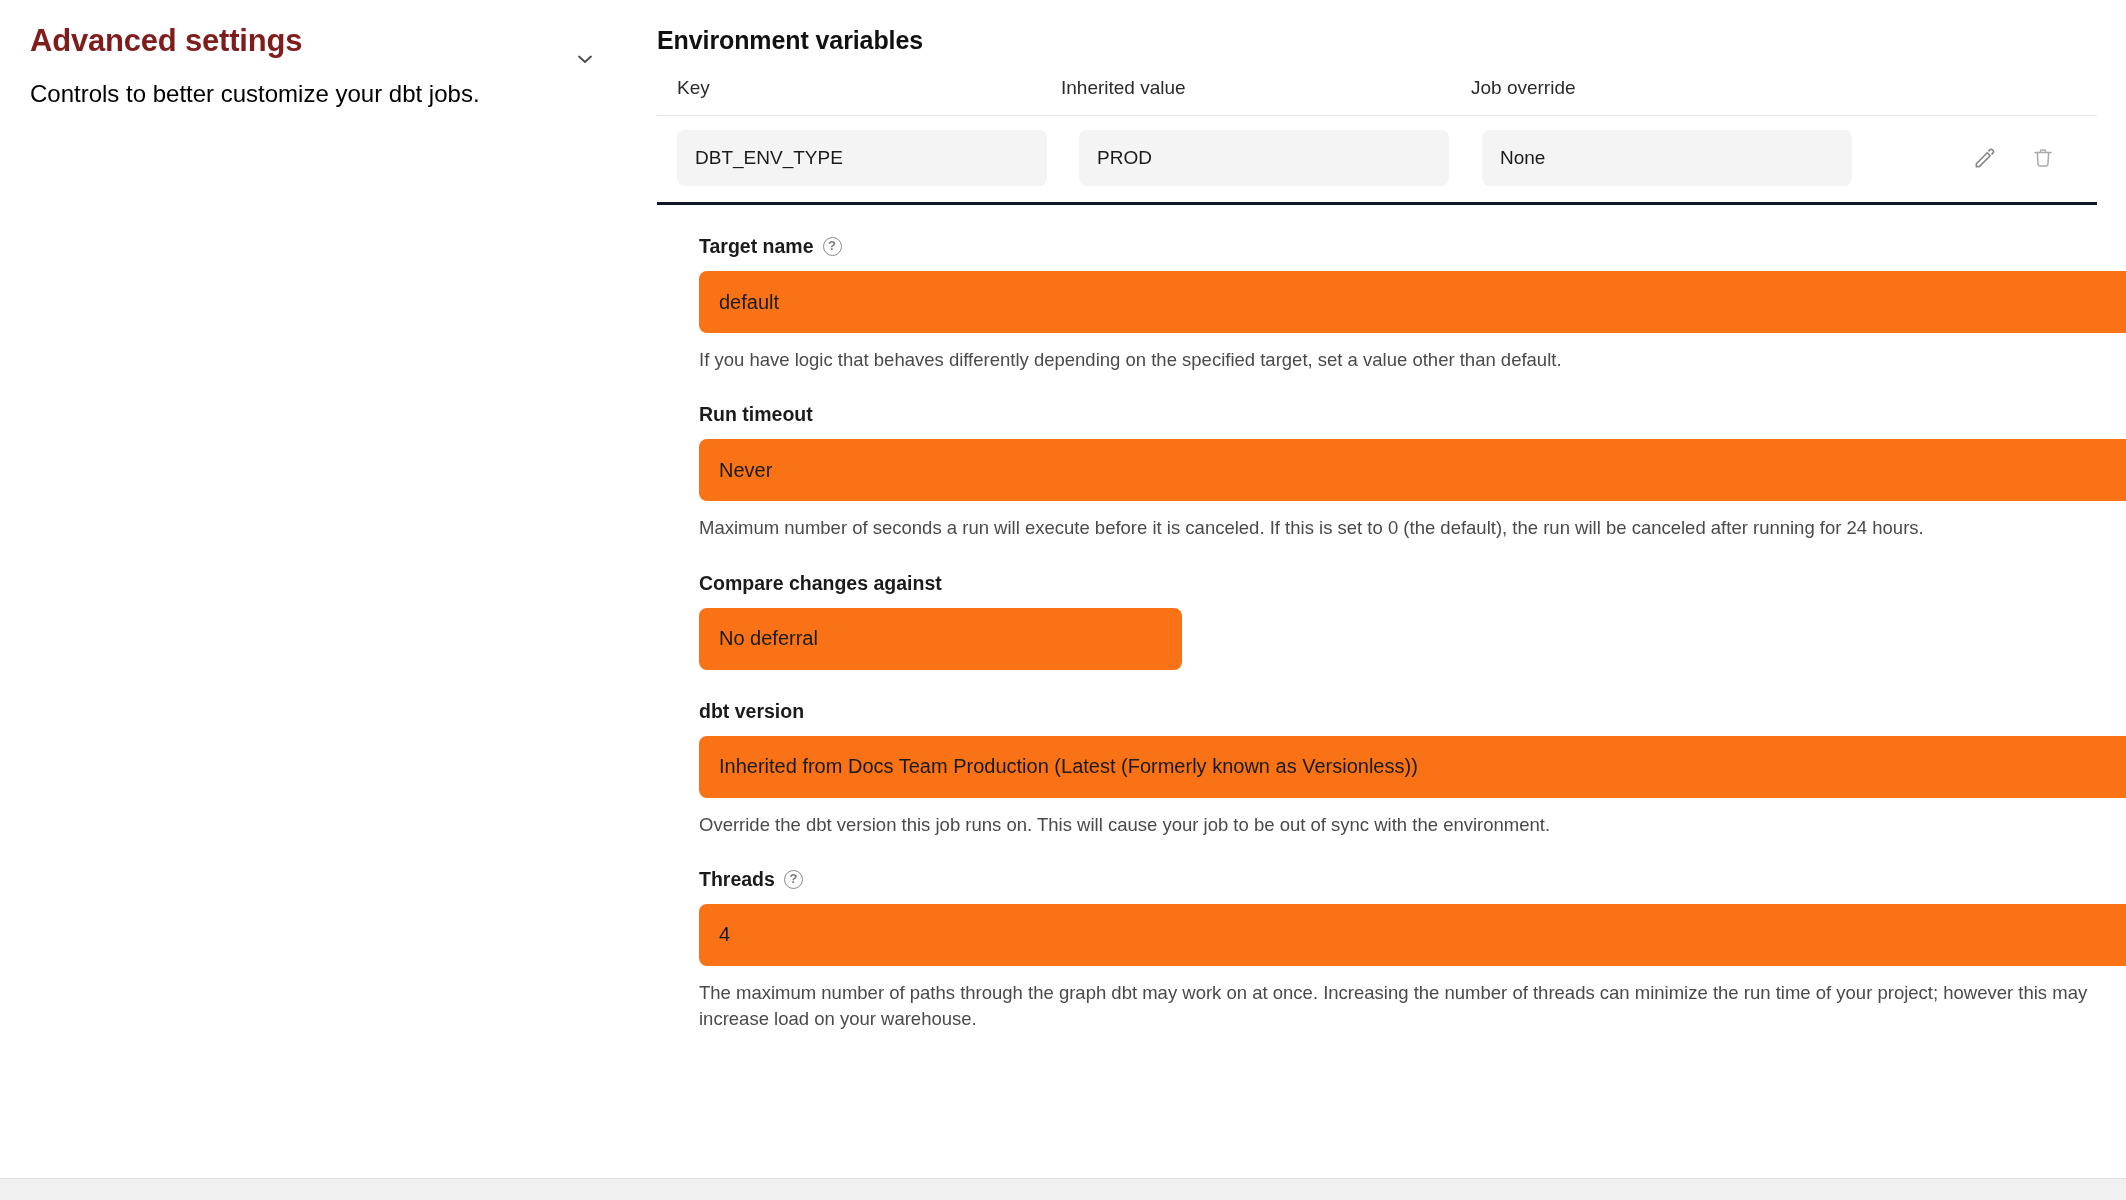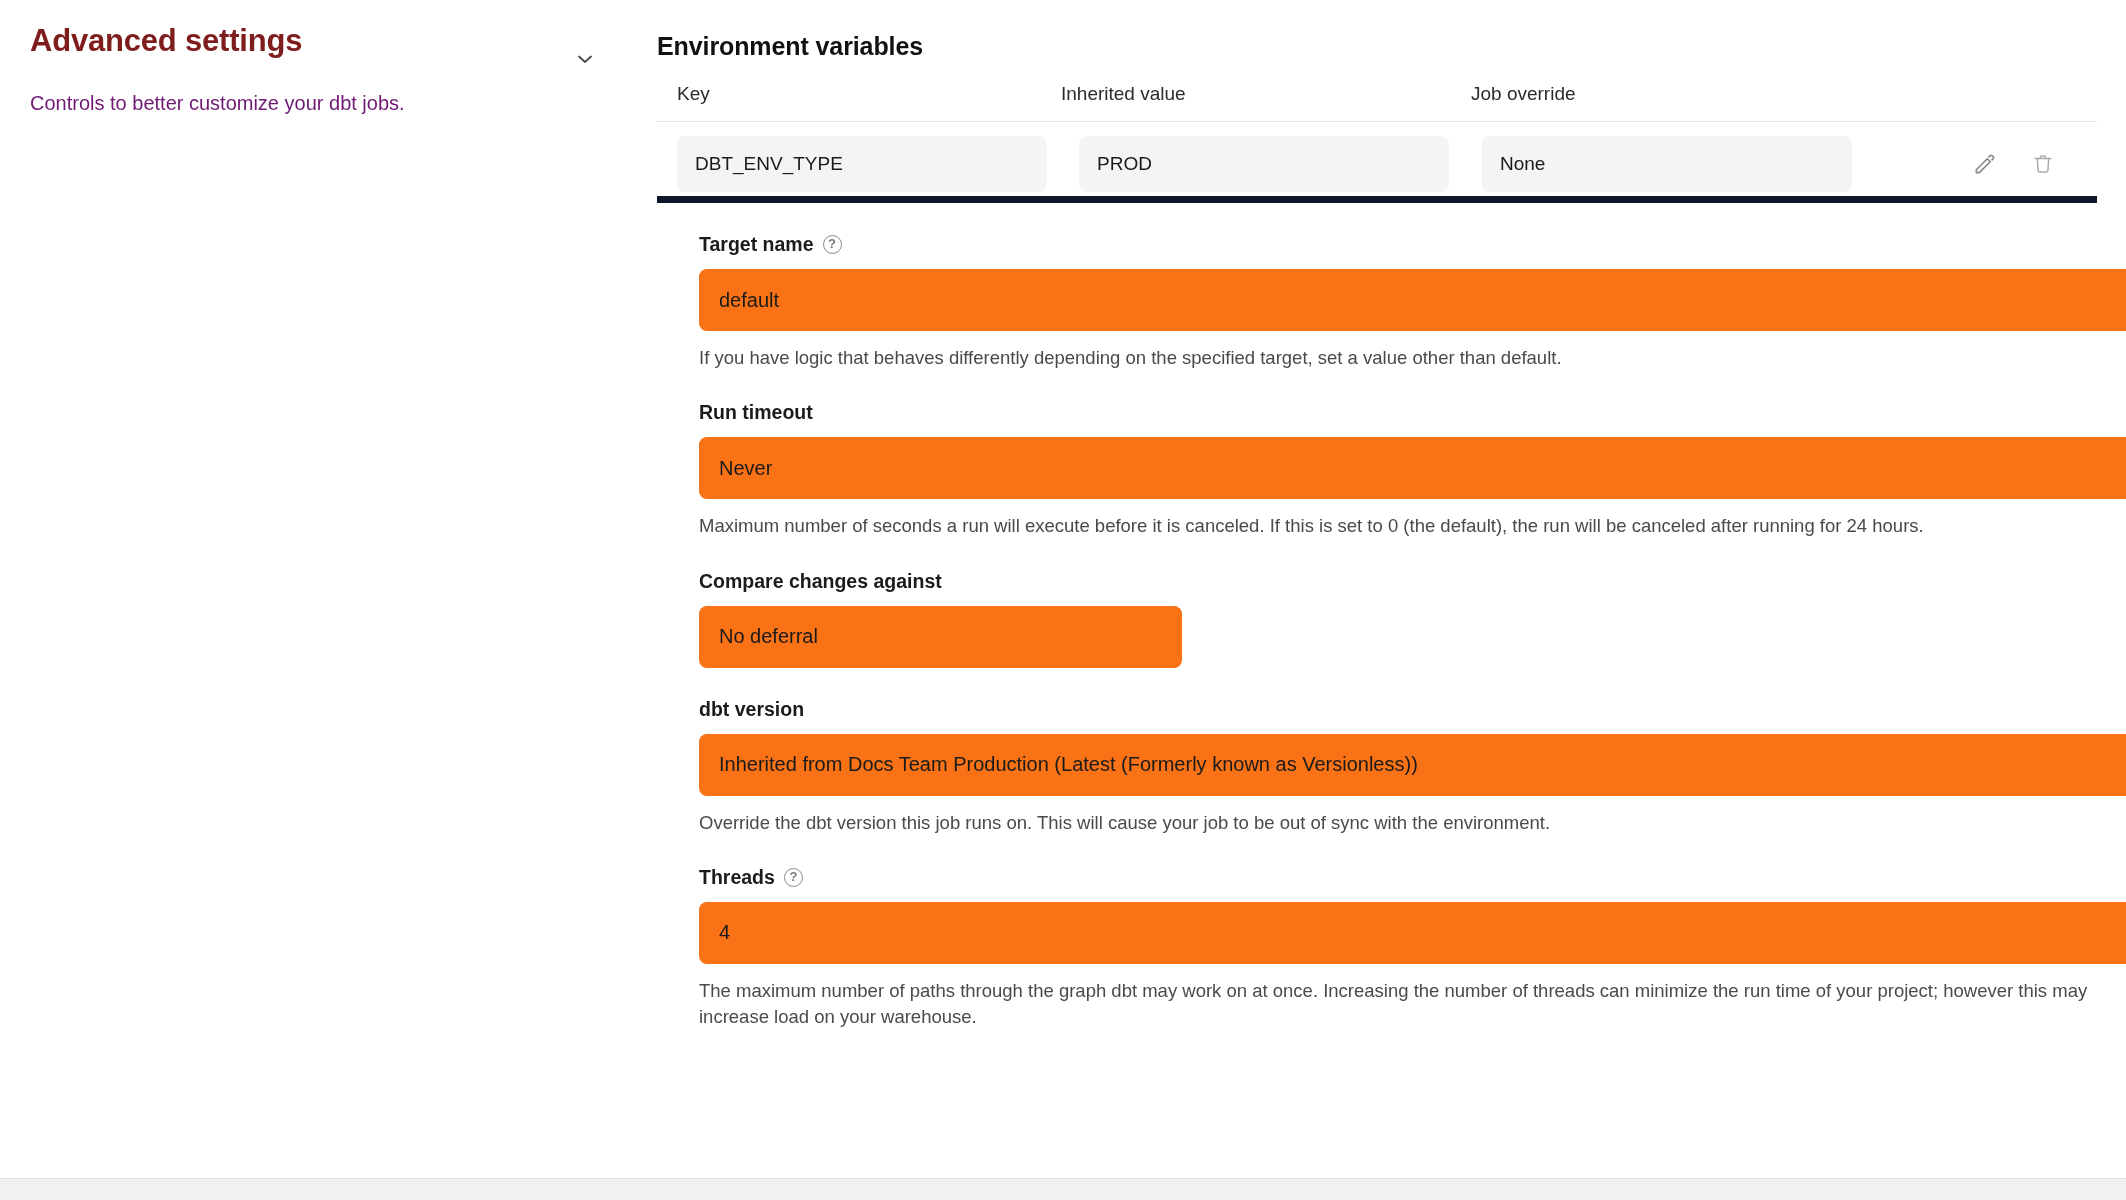--- a/index.html
+++ b/index.html
@@ -26,42 +26,42 @@
     width: 580px;
   }
   .left-title {
     font-size: 31px;
     font-weight: 700;
     letter-spacing: -0.2px;
     color: #7f1d1d;
     line-height: 1.25;
   }
   .left-sub {
-    margin-top: 28px;
-    font-size: 20px;
-    color: #701a75;
+    margin-top: 16px;
+    font-size: 24px;
+    color: #000000;
     line-height: 1.4;
   }
   .chevron-toggle {
     position: absolute;
     left: 570px;
     top: 44px;
     width: 30px;
     height: 30px;
     display: flex;
     align-items: center;
     justify-content: center;
     cursor: pointer;
   }
 
   
   .right-col {
     position: absolute;
     left: 657px;
-    top: 32px;
+    top: 26px;
     width: 1440px;
   }
   .section-title {
     font-size: 25px;
     font-weight: 600;
     color: #111111;
     letter-spacing: -0.1px;
   }
   .section-desc {
     margin-top: 16px;
@@ -92,22 +92,22 @@
     font-weight: 400;
   }
   .col-key    { width: 400px; padding-left: 20px; }
   .col-inh    { width: 410px; padding-left: 4px; }
   .col-over   { width: 400px; padding-left: 4px; }
   .col-act    { width: 230px; }
 
   .env-row {
     display: flex;
     align-items: center;
-    border-bottom: 7px solid #0f172a;
-    padding: 14px 0 4px 0;
+    border-bottom: 3px solid #0f172a;
+    padding: 14px 0 16px 0;
   }
   .cell-input {
     height: 56px;
     background: #f4f4f4;
     border-radius: 8px;
     display: flex;
     align-items: center;
     padding: 0 18px;
     font-size: 19px;
     color: #1a1a1a;

